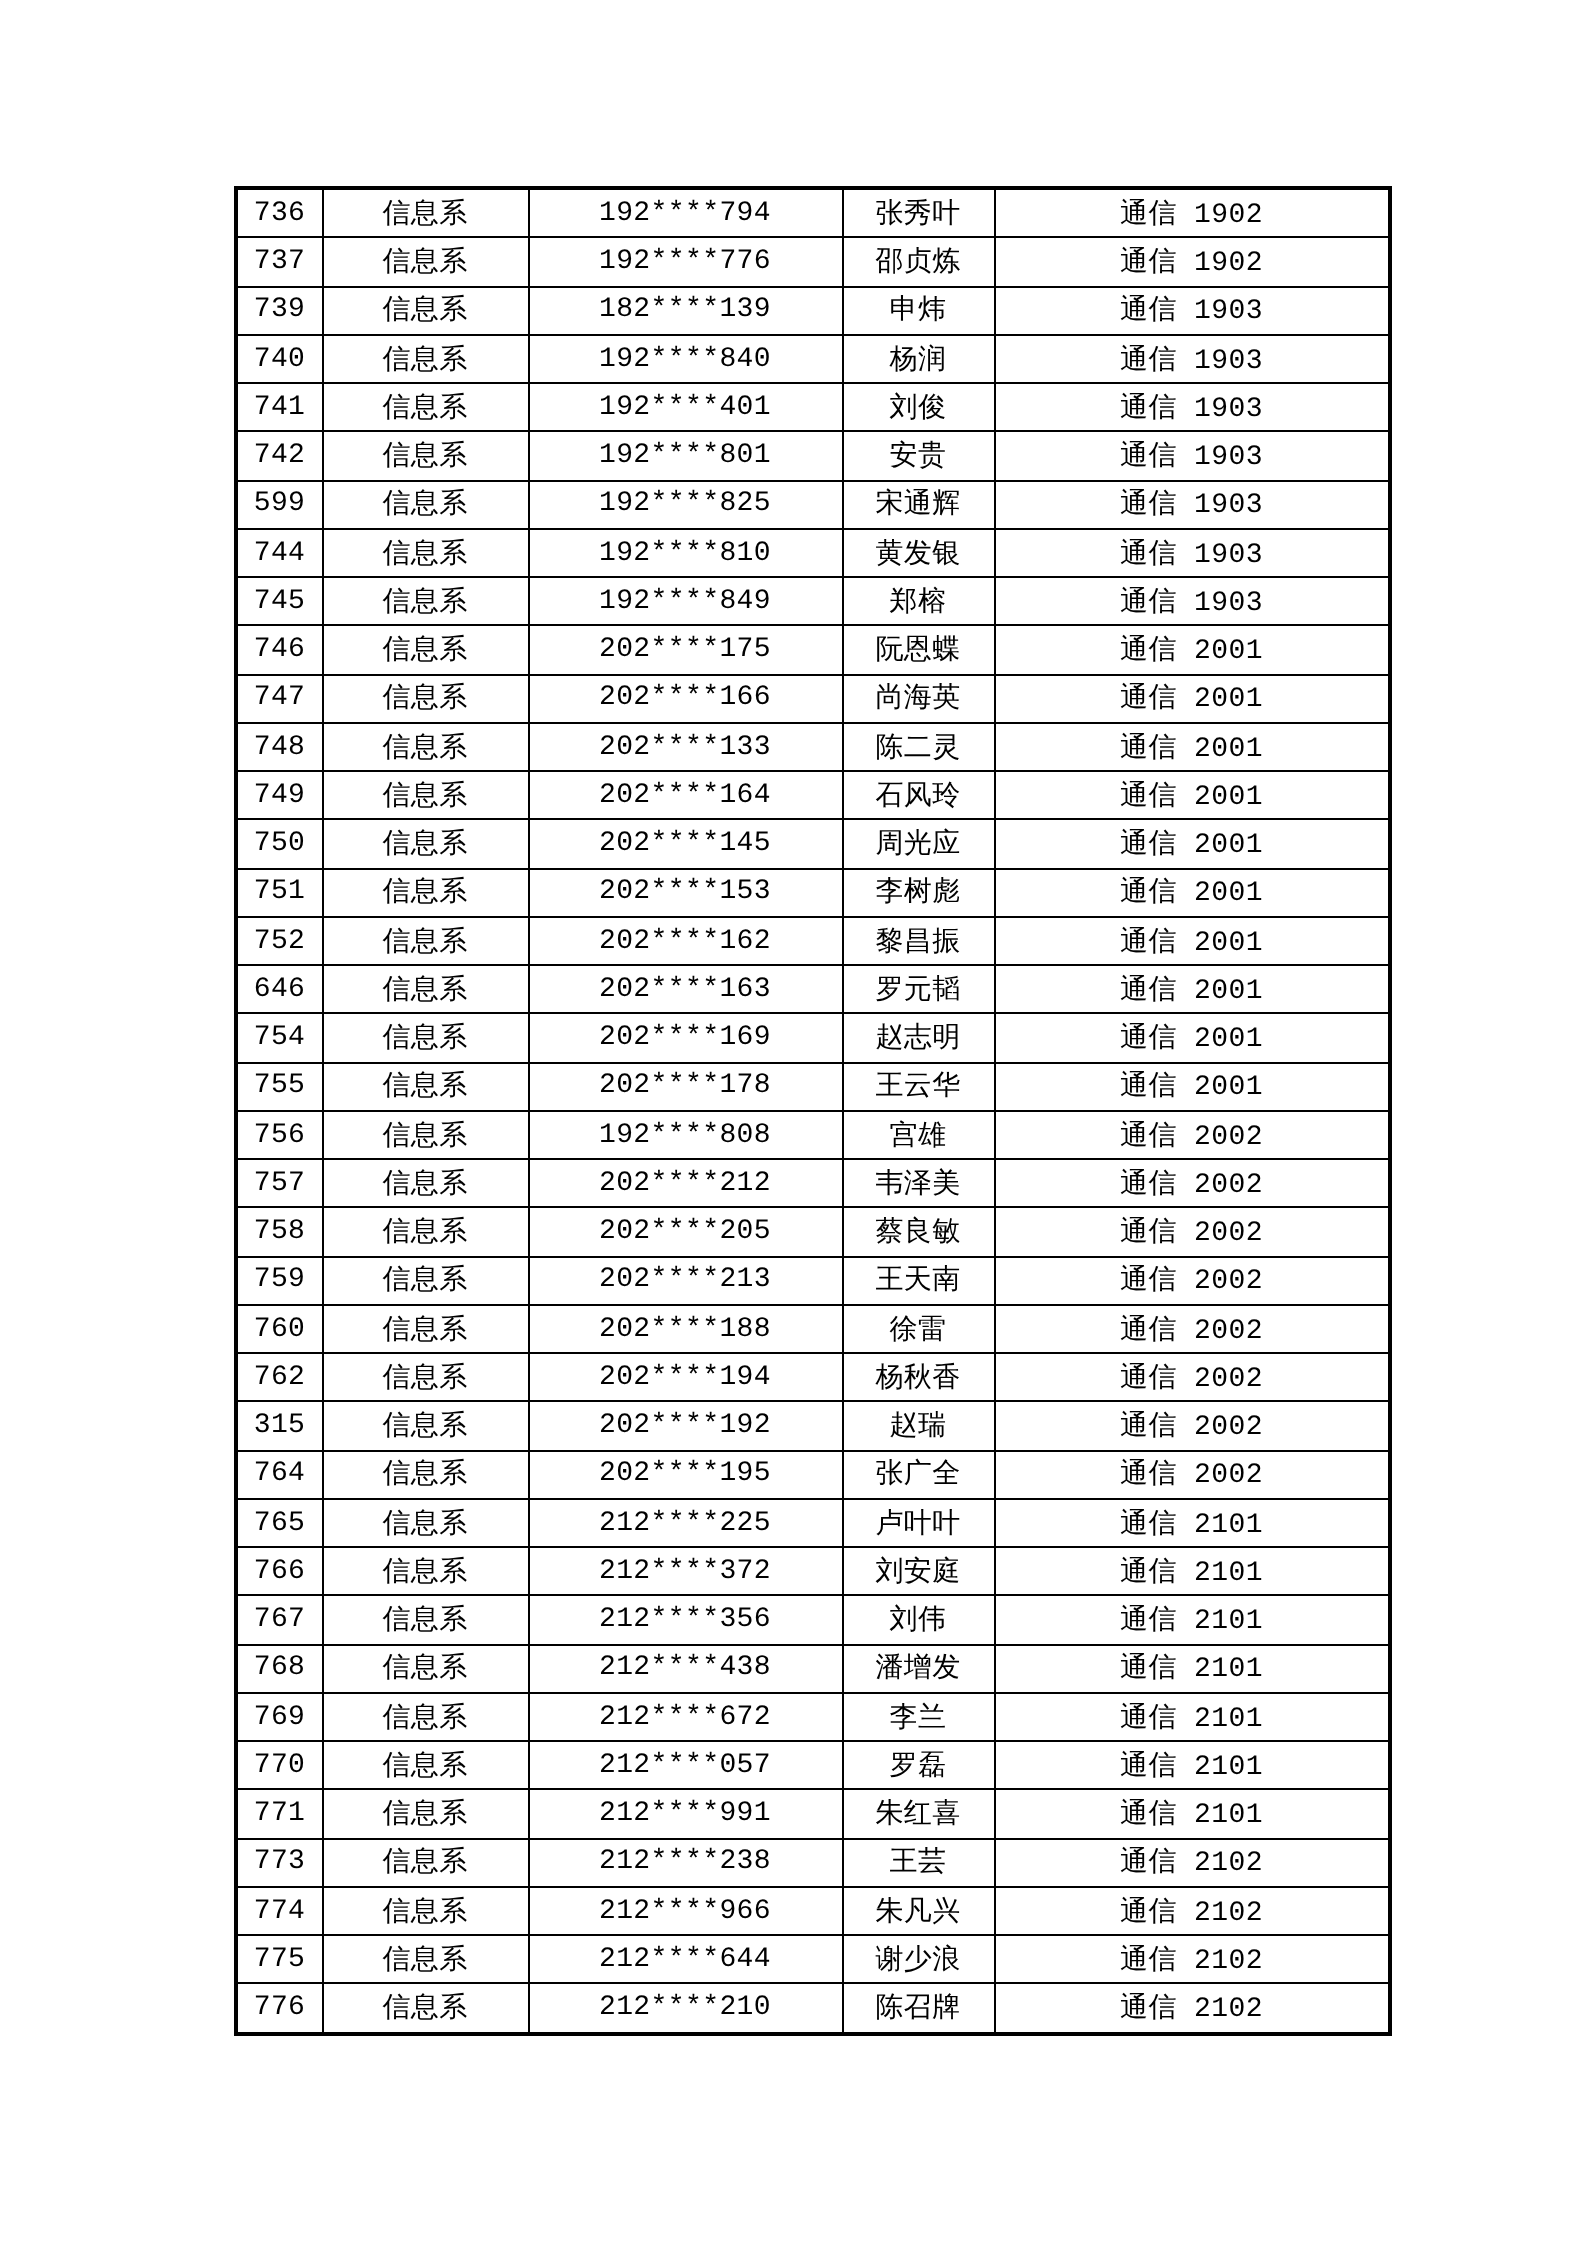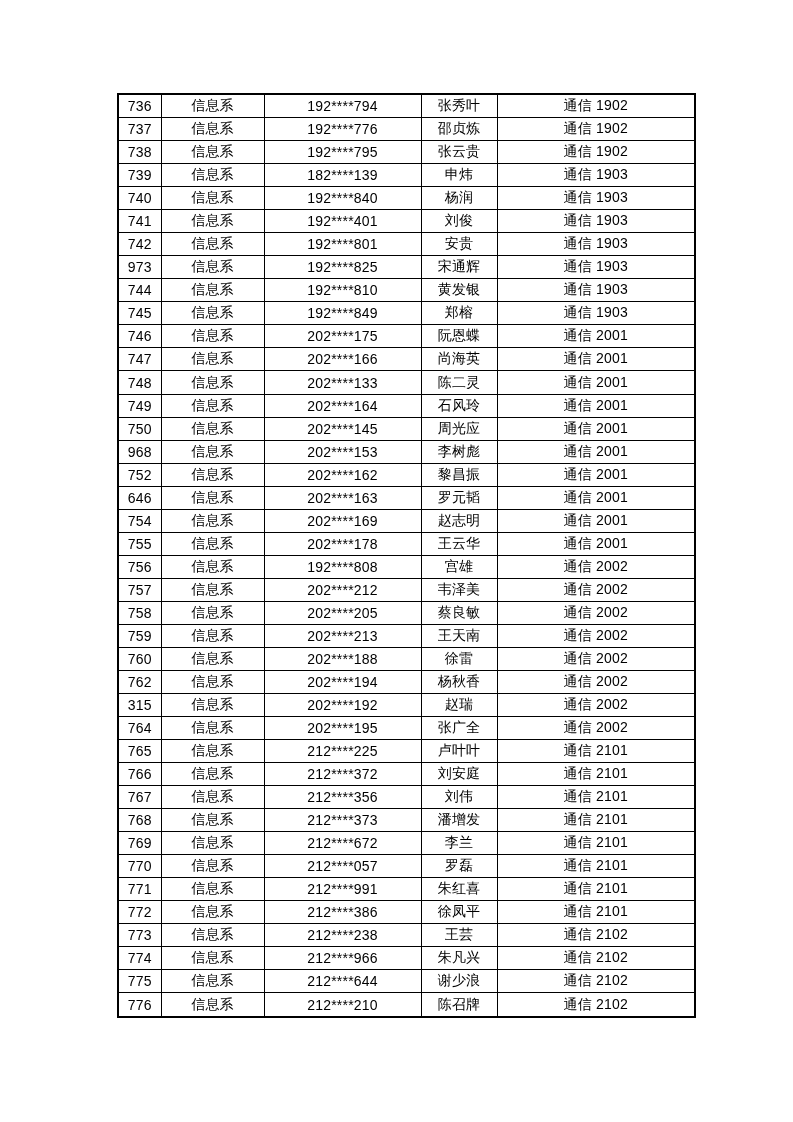--- a/index.html
+++ b/index.html
@@ -16,21 +16,21 @@
   }
   table.roster {
     position: absolute;
     left: 117px;
     top: 93px;
     width: 577px;
     height: 925px;
     border-collapse: collapse;
     table-layout: fixed;
     border: 2px solid #000000;
-    font-family: Liberation Sans, sans-serif;
+    font-family: Liberation Mono, monospace;
     font-size: 14px;
     color: #000000;
   }
   table.roster td {
     border: 1px solid #000000;
     text-align: center;
     vertical-align: middle;
     padding: 0;
     white-space: nowrap;
     overflow: hidden;
@@ -64,27 +64,20 @@
           <td>通信 1902</td>
         </tr>
         <tr>
           <td>737</td>
           <td>信息系</td>
           <td>192****776</td>
           <td>邵贞炼</td>
           <td>通信 1902</td>
         </tr>
         <tr>
-          <td>738</td>
-          <td>信息系</td>
-          <td>192****795</td>
-          <td>张云贵</td>
-          <td>通信 1902</td>
-        </tr>
-        <tr>
           <td>739</td>
           <td>信息系</td>
           <td>182****139</td>
           <td>申炜</td>
           <td>通信 1903</td>
         </tr>
         <tr>
           <td>740</td>
           <td>信息系</td>
           <td>192****840</td>
@@ -99,21 +92,21 @@
           <td>通信 1903</td>
         </tr>
         <tr>
           <td>742</td>
           <td>信息系</td>
           <td>192****801</td>
           <td>安贵</td>
           <td>通信 1903</td>
         </tr>
         <tr>
-          <td>973</td>
+          <td>599</td>
           <td>信息系</td>
           <td>192****825</td>
           <td>宋通辉</td>
           <td>通信 1903</td>
         </tr>
         <tr>
           <td>744</td>
           <td>信息系</td>
           <td>192****810</td>
           <td>黄发银</td>
@@ -155,21 +148,21 @@
           <td>通信 2001</td>
         </tr>
         <tr>
           <td>750</td>
           <td>信息系</td>
           <td>202****145</td>
           <td>周光应</td>
           <td>通信 2001</td>
         </tr>
         <tr>
-          <td>968</td>
+          <td>751</td>
           <td>信息系</td>
           <td>202****153</td>
           <td>李树彪</td>
           <td>通信 2001</td>
         </tr>
         <tr>
           <td>752</td>
           <td>信息系</td>
           <td>202****162</td>
           <td>黎昌振</td>
@@ -269,21 +262,21 @@
         <tr>
           <td>767</td>
           <td>信息系</td>
           <td>212****356</td>
           <td>刘伟</td>
           <td>通信 2101</td>
         </tr>
         <tr>
           <td>768</td>
           <td>信息系</td>
-          <td>212****373</td>
+          <td>212****438</td>
           <td>潘增发</td>
           <td>通信 2101</td>
         </tr>
         <tr>
           <td>769</td>
           <td>信息系</td>
           <td>212****672</td>
           <td>李兰</td>
           <td>通信 2101</td>
         </tr>
@@ -292,27 +285,20 @@
           <td>信息系</td>
           <td>212****057</td>
           <td>罗磊</td>
           <td>通信 2101</td>
         </tr>
         <tr>
           <td>771</td>
           <td>信息系</td>
           <td>212****991</td>
           <td>朱红喜</td>
-          <td>通信 2101</td>
-        </tr>
-        <tr>
-          <td>772</td>
-          <td>信息系</td>
-          <td>212****386</td>
-          <td>徐凤平</td>
           <td>通信 2101</td>
         </tr>
         <tr>
           <td>773</td>
           <td>信息系</td>
           <td>212****238</td>
           <td>王芸</td>
           <td>通信 2102</td>
         </tr>
         <tr>

